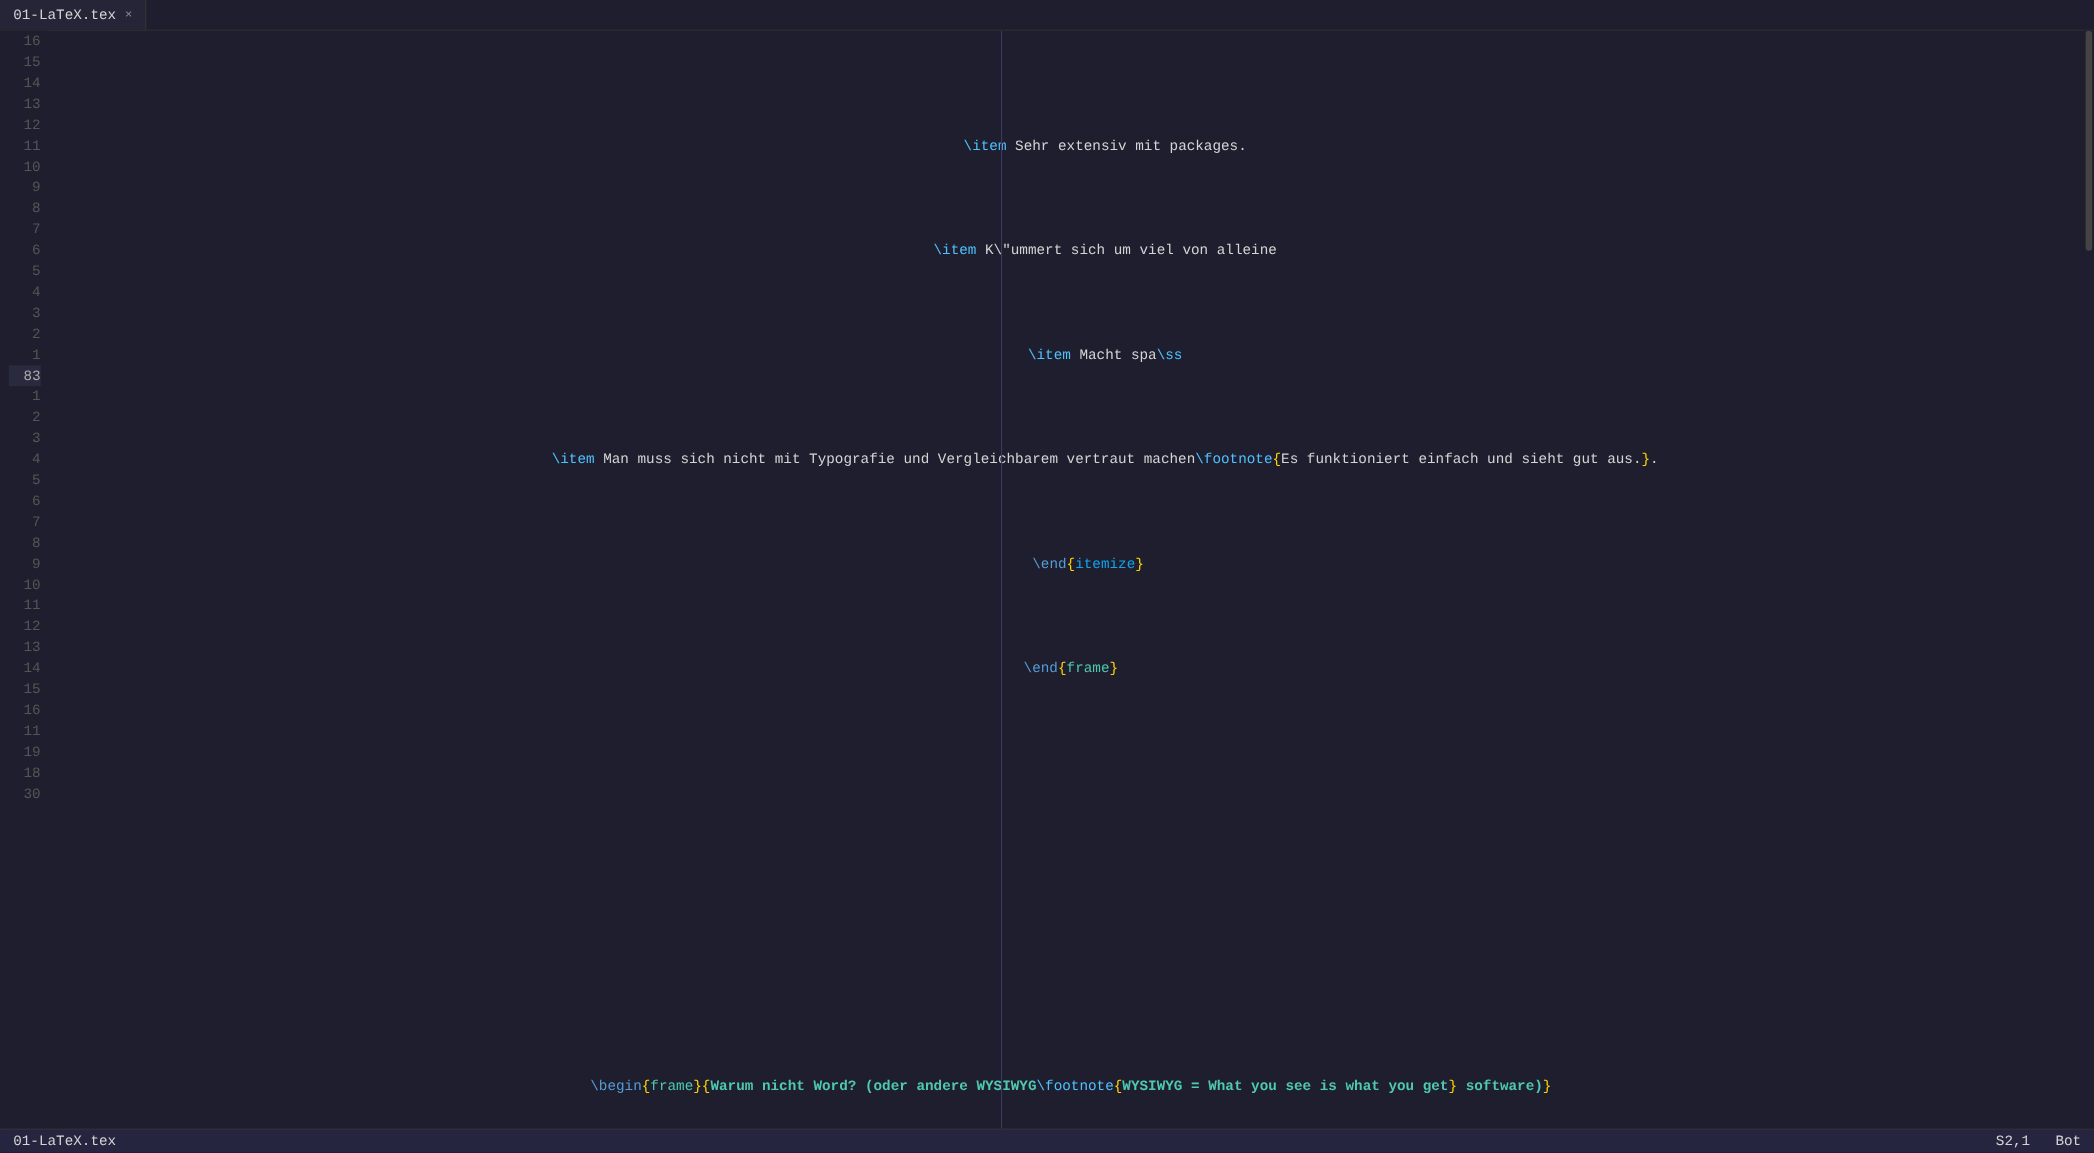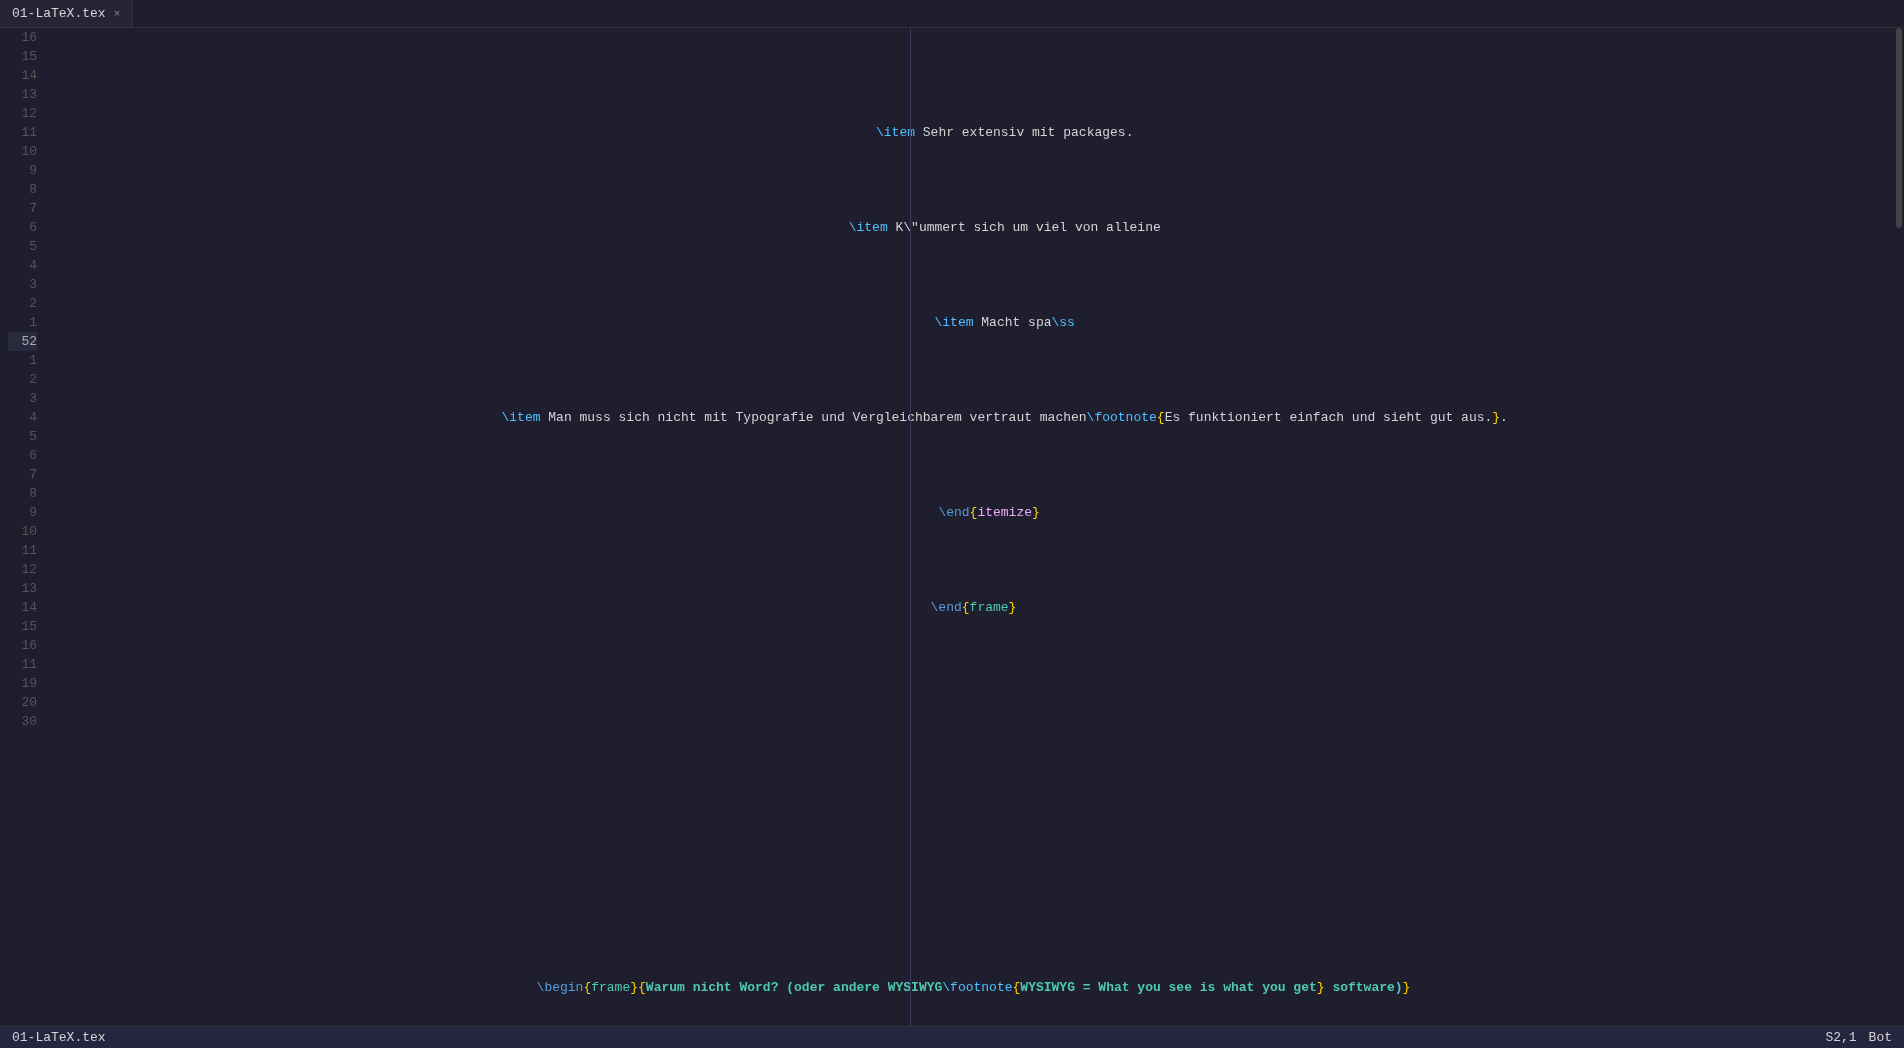--- a/index.html
+++ b/index.html
@@ -124,21 +124,21 @@
 
     .status-left {
       display: flex;
       align-items: center;
       gap: 8px;
     }
 
     .status-right {
       display: flex;
       align-items: center;
-      gap: 12px;
+      gap: 23px;
     }
   </style>
 </head>
 <body>
 
 <div id="tab-bar">
   <div class="tab">
     <span>01-LaTeX.tex</span>
     <span class="tab-close">×</span>
   </div>
@@ -155,60 +155,60 @@
     <div style="line-height:19px">10</div>
     <div style="line-height:19px">9</div>
     <div style="line-height:19px">8</div>
     <div style="line-height:19px">7</div>
     <div style="line-height:19px">6</div>
     <div style="line-height:19px">5</div>
     <div style="line-height:19px">4</div>
     <div style="line-height:19px">3</div>
     <div style="line-height:19px">2</div>
     <div style="line-height:19px">1</div>
-    <div style="line-height:19px;color:#aaa;background:#2a2a3e;width:100%">52</div>
+    <div style="line-height:19px;color:#aaa;background:#2a2a3e;width:100%">83</div>
     <div style="line-height:19px">1</div>
     <div style="line-height:19px">2</div>
     <div style="line-height:19px">3</div>
     <div style="line-height:19px">4</div>
     <div style="line-height:19px">5</div>
     <div style="line-height:19px">6</div>
     <div style="line-height:19px">7</div>
     <div style="line-height:19px">8</div>
     <div style="line-height:19px">9</div>
     <div style="line-height:19px">10</div>
     <div style="line-height:19px">11</div>
     <div style="line-height:19px">12</div>
     <div style="line-height:19px">13</div>
     <div style="line-height:19px">14</div>
     <div style="line-height:19px">15</div>
     <div style="line-height:19px">16</div>
     <div style="line-height:19px">11</div>
     <div style="line-height:19px">19</div>
-    <div style="line-height:19px">20</div>
+    <div style="line-height:19px">18</div>
     <div style="line-height:19px">30</div>
   </div>
 
   <div id="code-content">
     <div class="guide-line"></div>
 
     
     <span class="code-line">        <span style="color:#4fc1ff">\item</span> Sehr extensiv mit packages.</span>
 
     
     <span class="code-line">        <span style="color:#4fc1ff">\item</span> K\"ummert sich um viel von alleine</span>
 
     
     <span class="code-line">        <span style="color:#4fc1ff">\item</span> Macht spa<span style="color:#4fc1ff">\ss</span></span>
 
     
     <span class="code-line">        <span style="color:#4fc1ff">\item</span> Man muss sich nicht mit Typografie und Vergleichbarem vertraut machen<span style="color:#4fc1ff">\footnote</span><span style="color:#ffd700">{</span>Es funktioniert einfach und sieht gut aus.<span style="color:#ffd700">}</span>.</span>
 
     
-    <span class="code-line">    <span style="color:#569cd6">\end</span><span style="color:#ffd700">{</span><span style="color:#f0abfc">itemize</span><span style="color:#ffd700">}</span></span>
+    <span class="code-line">    <span style="color:#569cd6">\end</span><span style="color:#ffd700">{</span><span style="color:#0ea5e9">itemize</span><span style="color:#ffd700">}</span></span>
 
     
     <span class="code-line"><span style="color:#569cd6">\end</span><span style="color:#ffd700">{</span><span style="color:#4ec9b0">frame</span><span style="color:#ffd700">}</span></span>
 
     
     <span class="code-line"> </span>
 
     
     <span class="code-line"> </span>
 

